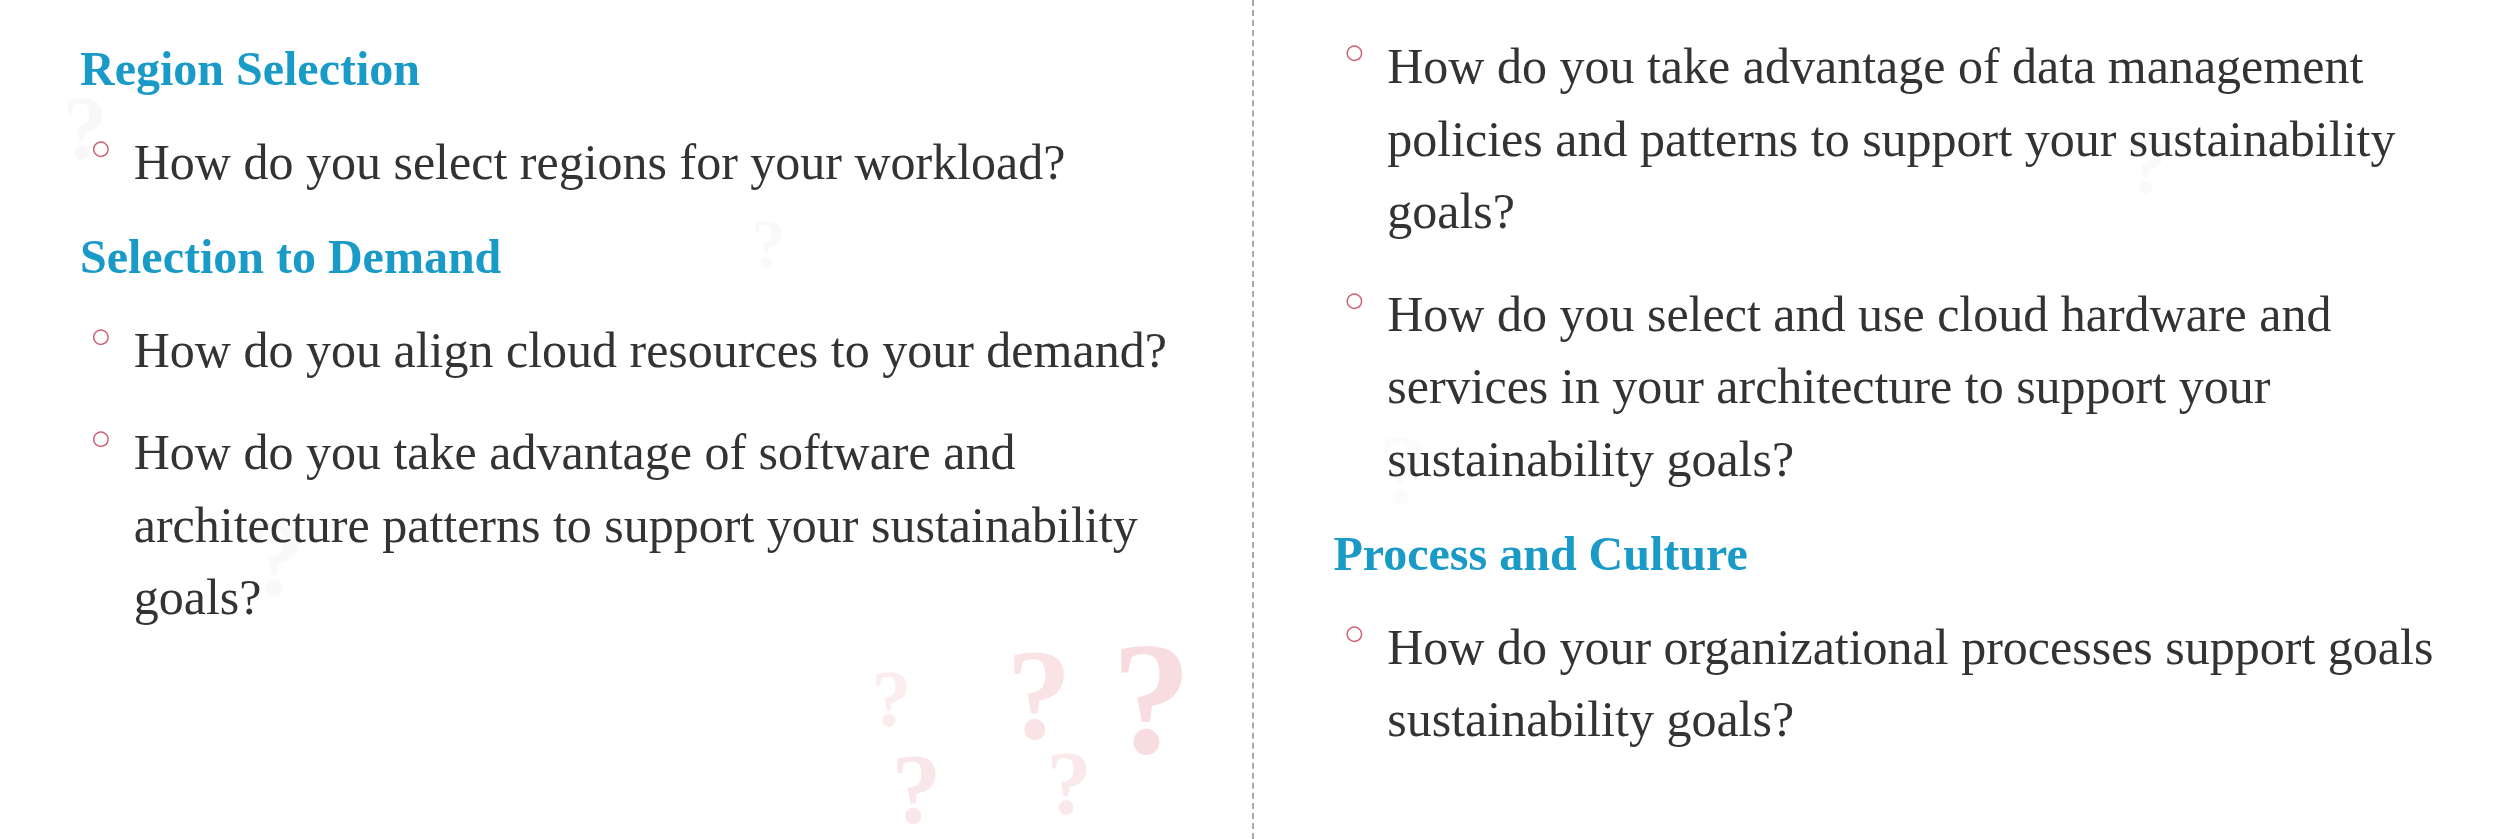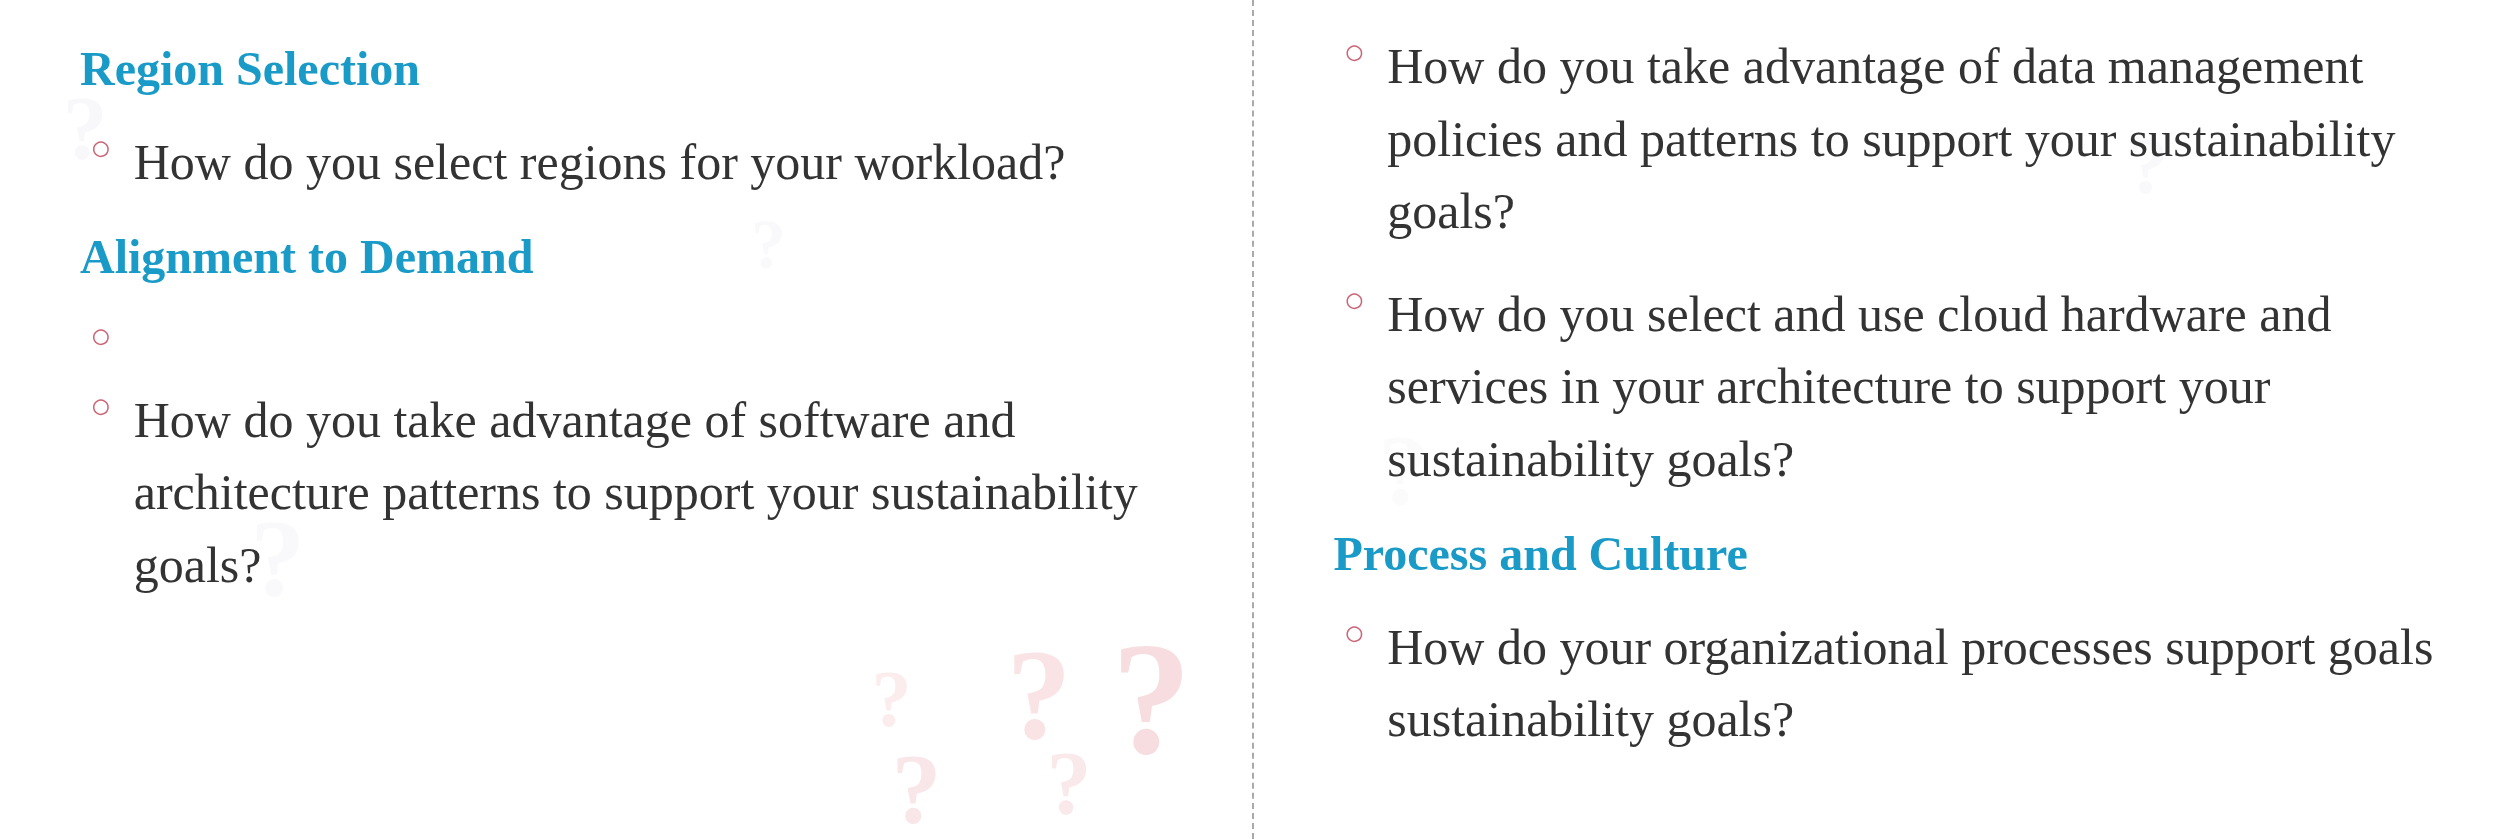--- a/index.html
+++ b/index.html
@@ -132,23 +132,24 @@
 
       <div>
         <div class="section-title">Region Selection</div>
         <div class="question-item">
           <span class="bullet">○</span>
           <span class="question-text">How do you select regions for your workload?</span>
         </div>
       </div>
 
       <div>
-        <div class="section-title">Alignment to Demand</div>
-        <div class="question-item">
-          <span class="bullet">○</span>
+        <div class="section-title">Selection to Demand</div>
+        <div class="question-item">
+          <span class="bullet">○</span>
+          <span class="question-text">How do you align cloud resources to your demand?</span>
         </div>
       </div>
 
       <div>
         <div class="question-item">
           <span class="bullet">○</span>
           <span class="question-text">How do you take advantage of software and architecture patterns to support your sustainability goals?</span>
         </div>
       </div>
     </div>

